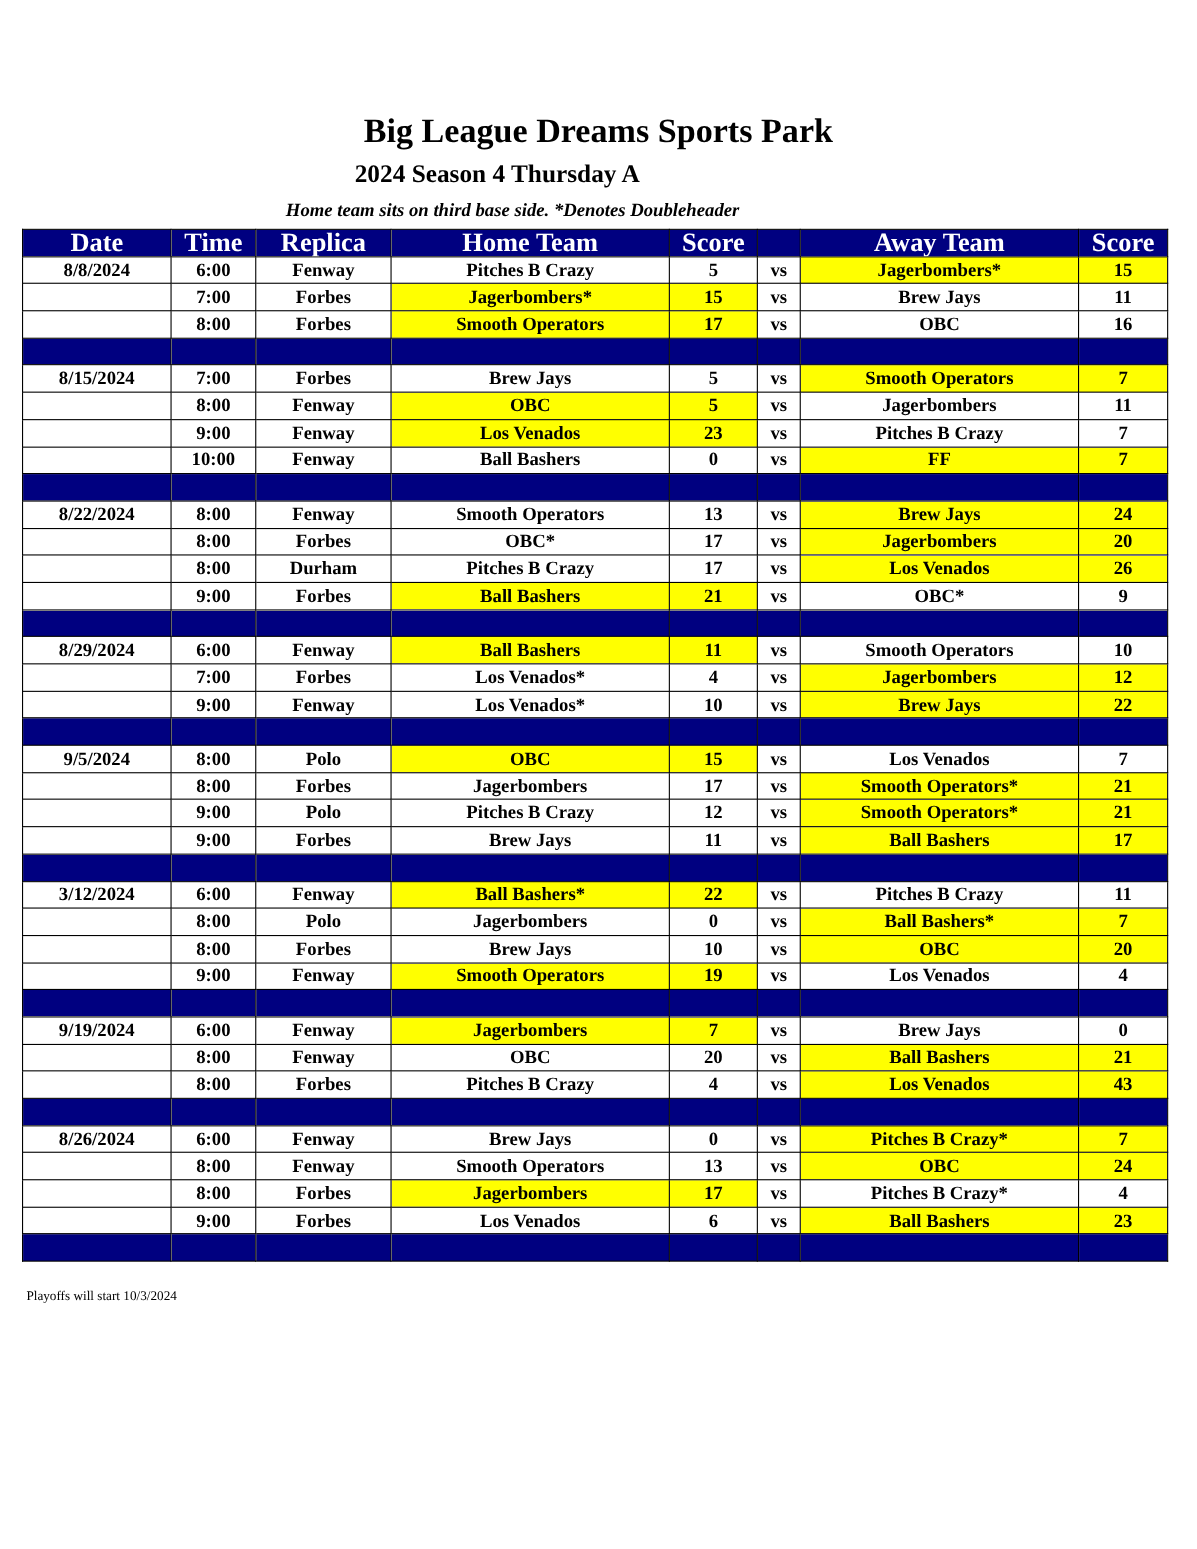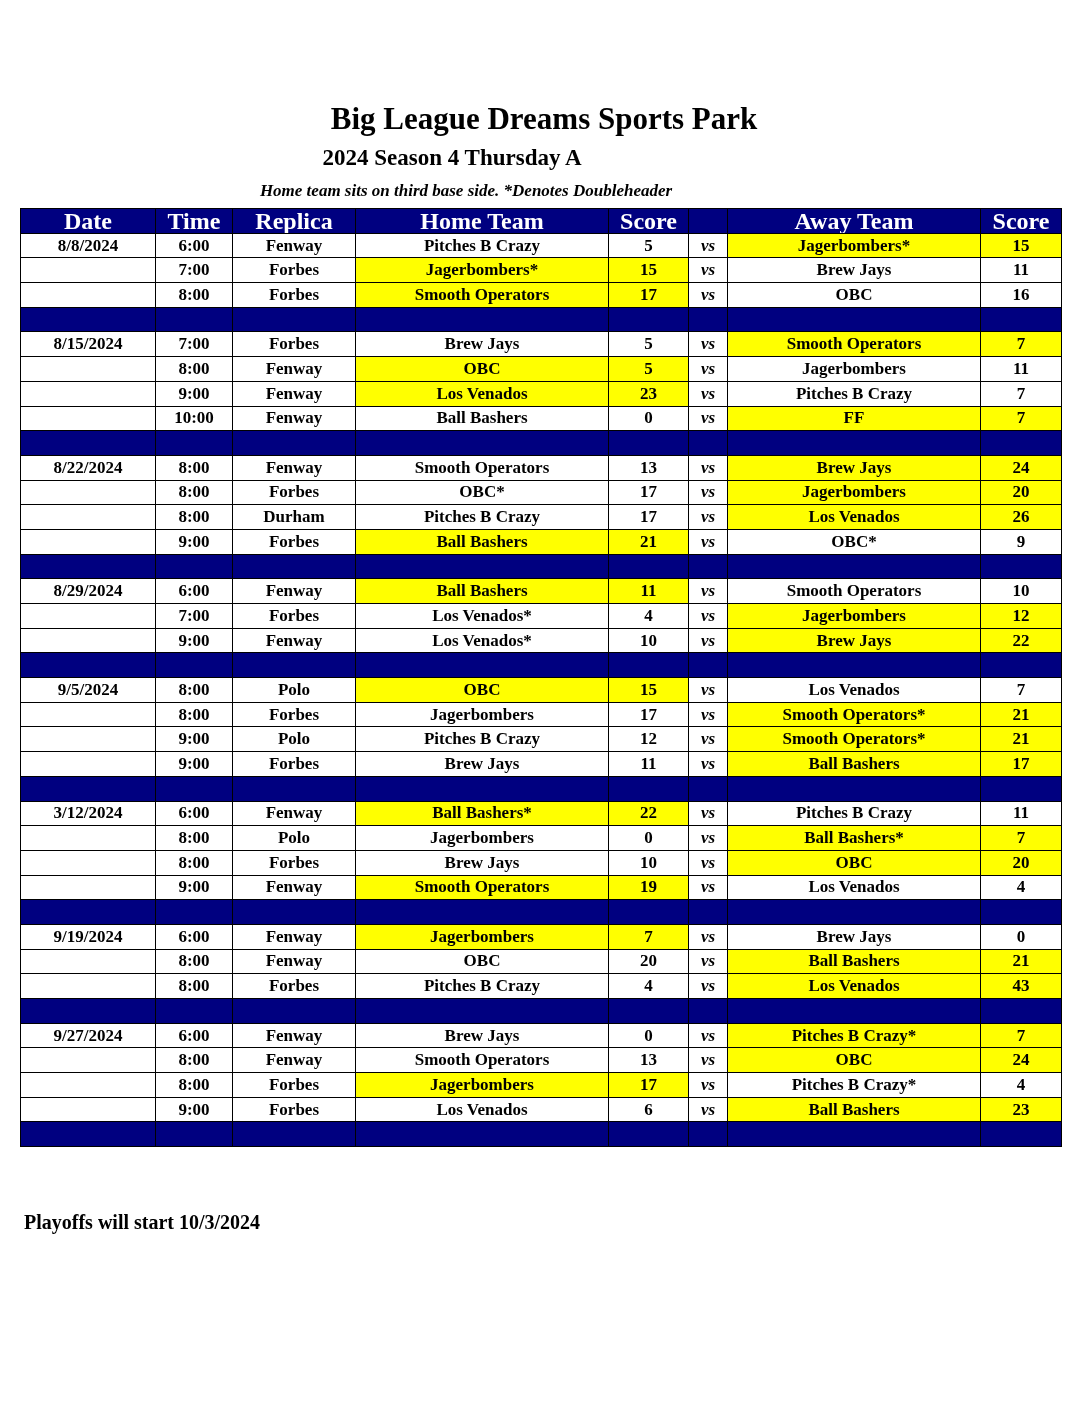--- a/index.html
+++ b/index.html
@@ -28,26 +28,26 @@
     table.sched td, table.sched th {
       border: 1.5px solid #000;
       padding: 0; height: 23.7px;
       text-align: center; vertical-align: middle;
       font-weight: bold; font-size: 17px; line-height: 20px;
       white-space: nowrap; overflow: hidden;
     }
     table.sched th {
       background: #000080; color: #ffffff; font-size: 24px;
     }
-    td.vs { font-style: italic; font-weight: bold; font-size: 16px; }
+    td.vs { font-weight: bold; font-size: 16px; }
     td.win { background: #ffff00; }
     tr.spacer td { background: #000080; }
     .footer {
-      position: absolute; left: 24px; top: 1212px;
-      font-weight: bold; font-size: 20px; line-height: 20px;
+      position: absolute; left: 24px; top: 1168px;
+      font-weight: normal; font-size: 12px; line-height: 20px;
     }
   </style>
 </head>
 <body>
 
 <div class="title">Big League Dreams Sports Park</div>
 <div class="subtitle">2024 Season 4 Thursday A</div>
 <div class="note">Home team sits on third base side.  *Denotes Doubleheader</div>
 
 <table class="sched">
@@ -388,21 +388,21 @@
         <td></td>
         <td></td>
         <td></td>
         <td></td>
         <td></td>
         <td></td>
         <td></td>
         <td></td>
       </tr>
       <tr>
-        <td>9/27/2024</td>
+        <td>8/26/2024</td>
         <td>6:00</td>
         <td>Fenway</td>
         <td class="">Brew Jays</td>
         <td class="">0</td>
         <td class="vs">vs</td>
         <td class="win">Pitches B Crazy*</td>
         <td class="win">7</td>
       </tr>
       <tr>
         <td></td>

